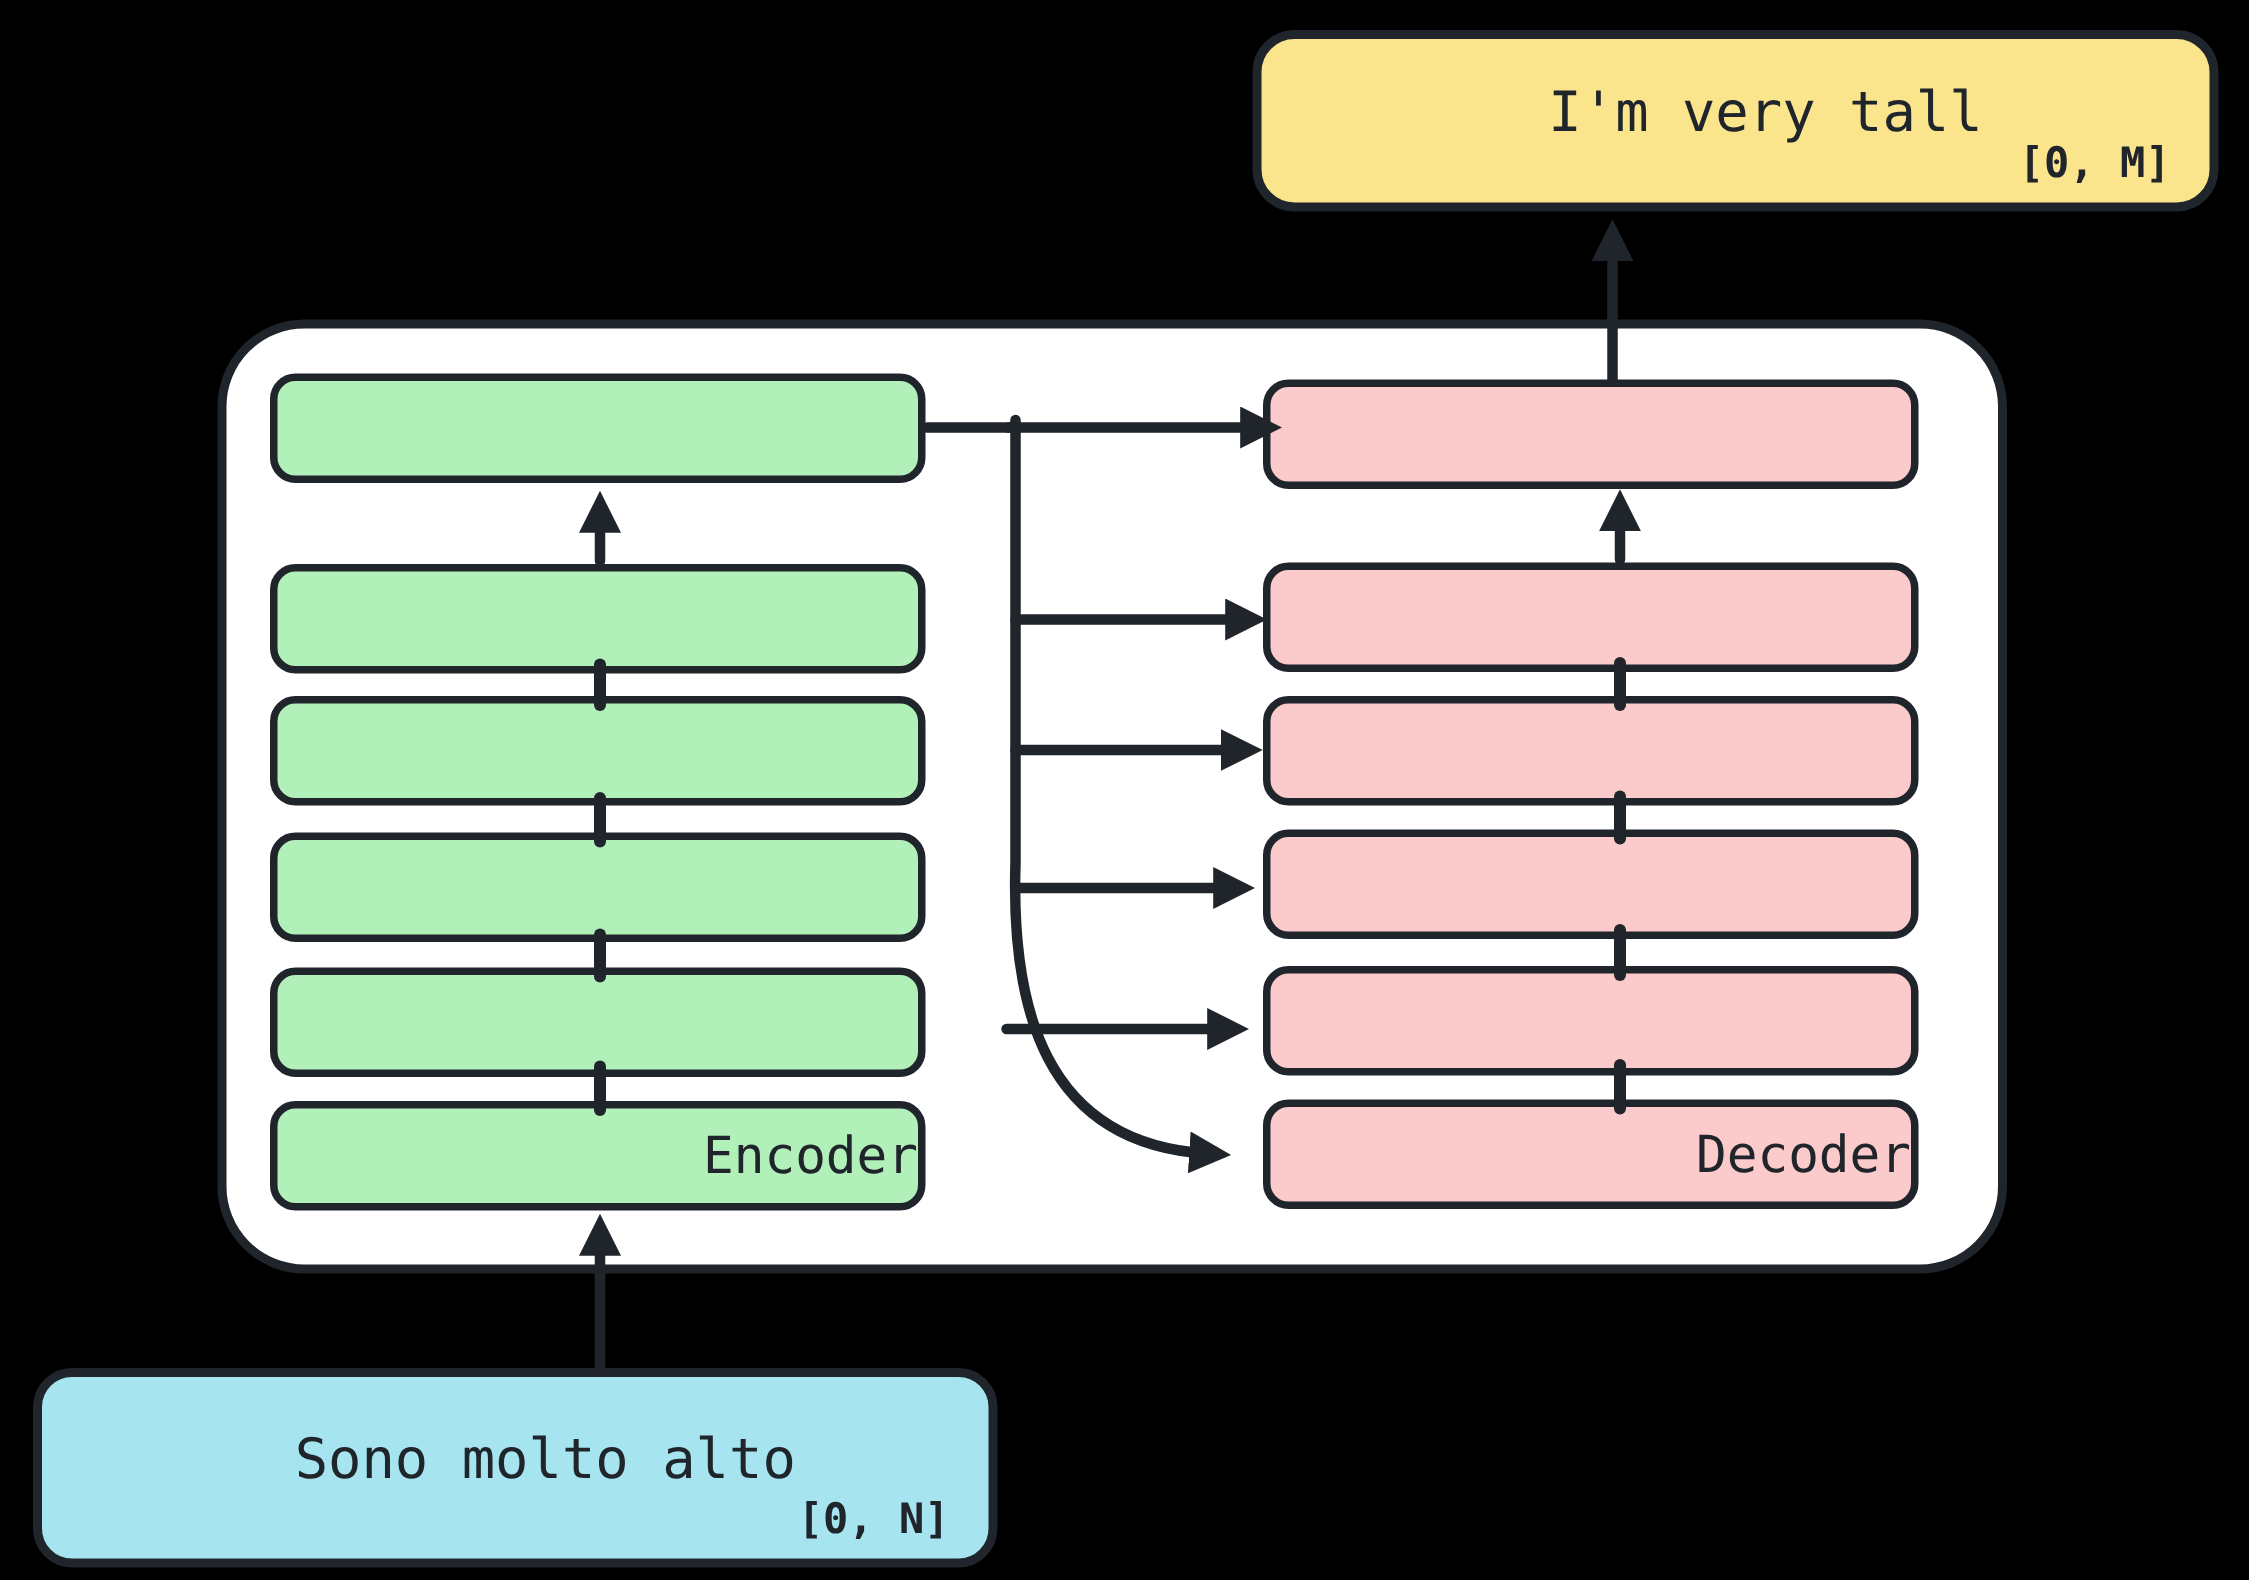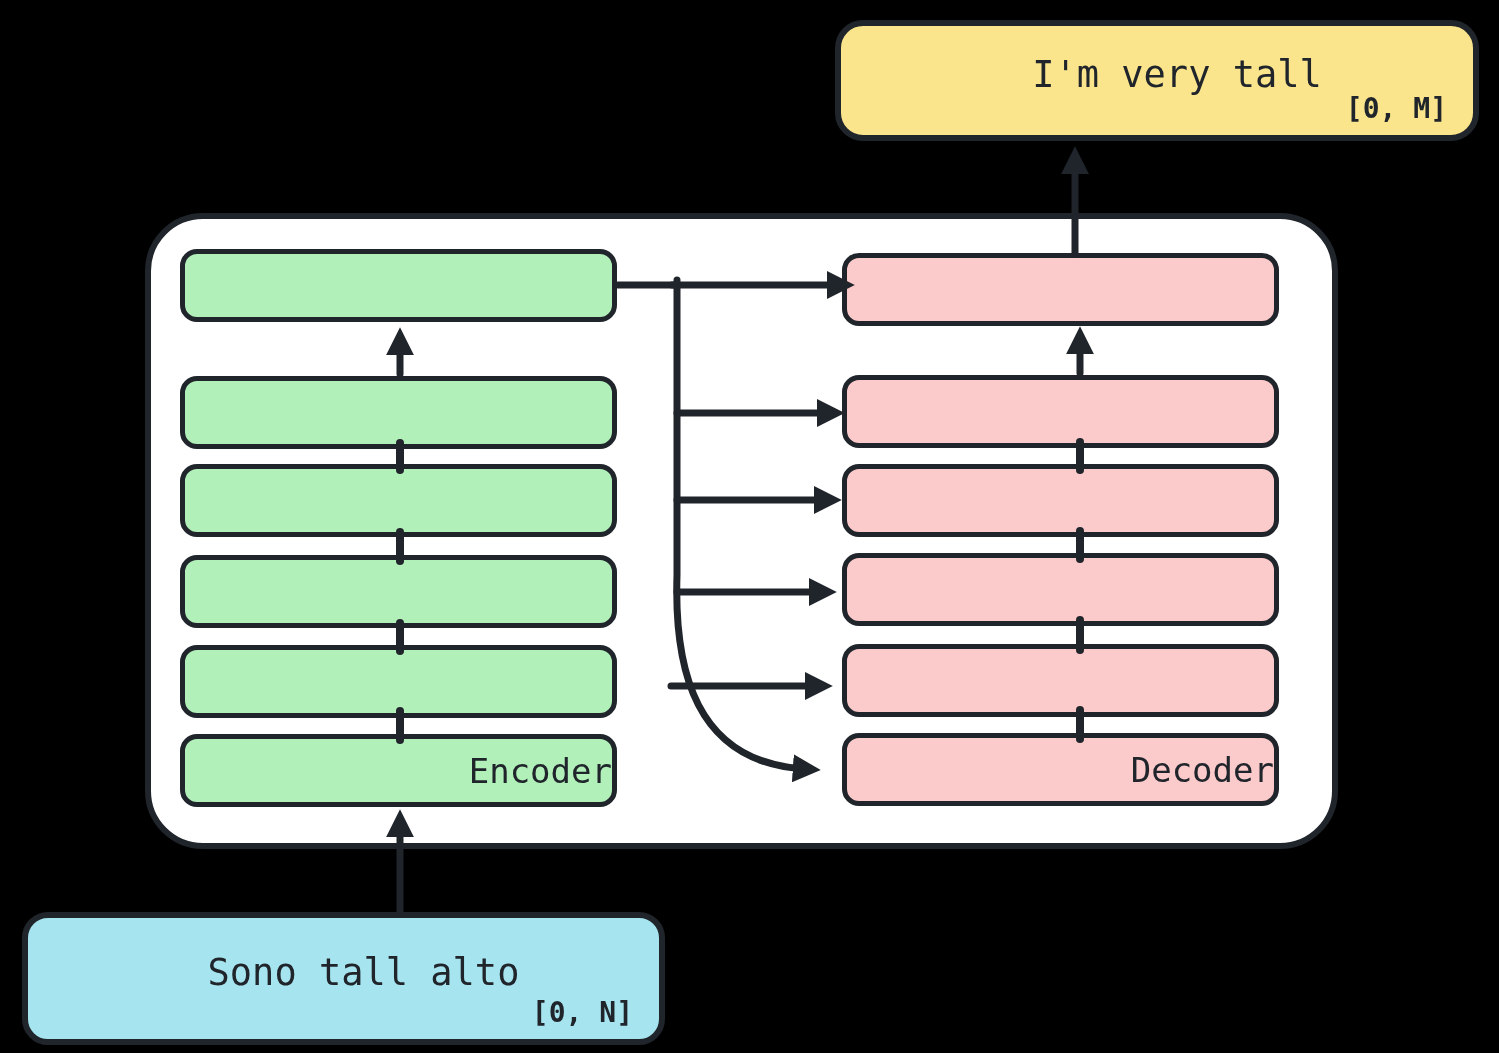--- a/index.html
+++ b/index.html
@@ -57,21 +57,21 @@
 </style>
 </head>
 <body>
 
 <div class="abs io-box output-box">
   <span class="io-main">I'm very tall</span>
   <span class="io-range">[0, M]</span>
 </div>
 
 <div class="abs io-box input-box">
-  <span class="io-main">Sono tall alto</span>
+  <span class="io-main">Sono molto alto</span>
   <span class="io-range">[0, N]</span>
 </div>
 
 <div class="abs container"></div>
 
 <div class="abs block enc" style="top:249px"></div>
 <div class="abs block enc" style="top:376px"></div>
 <div class="abs block enc" style="top:464px"></div>
 <div class="abs block enc" style="top:555px"></div>
 <div class="abs block enc" style="top:645px"></div>

